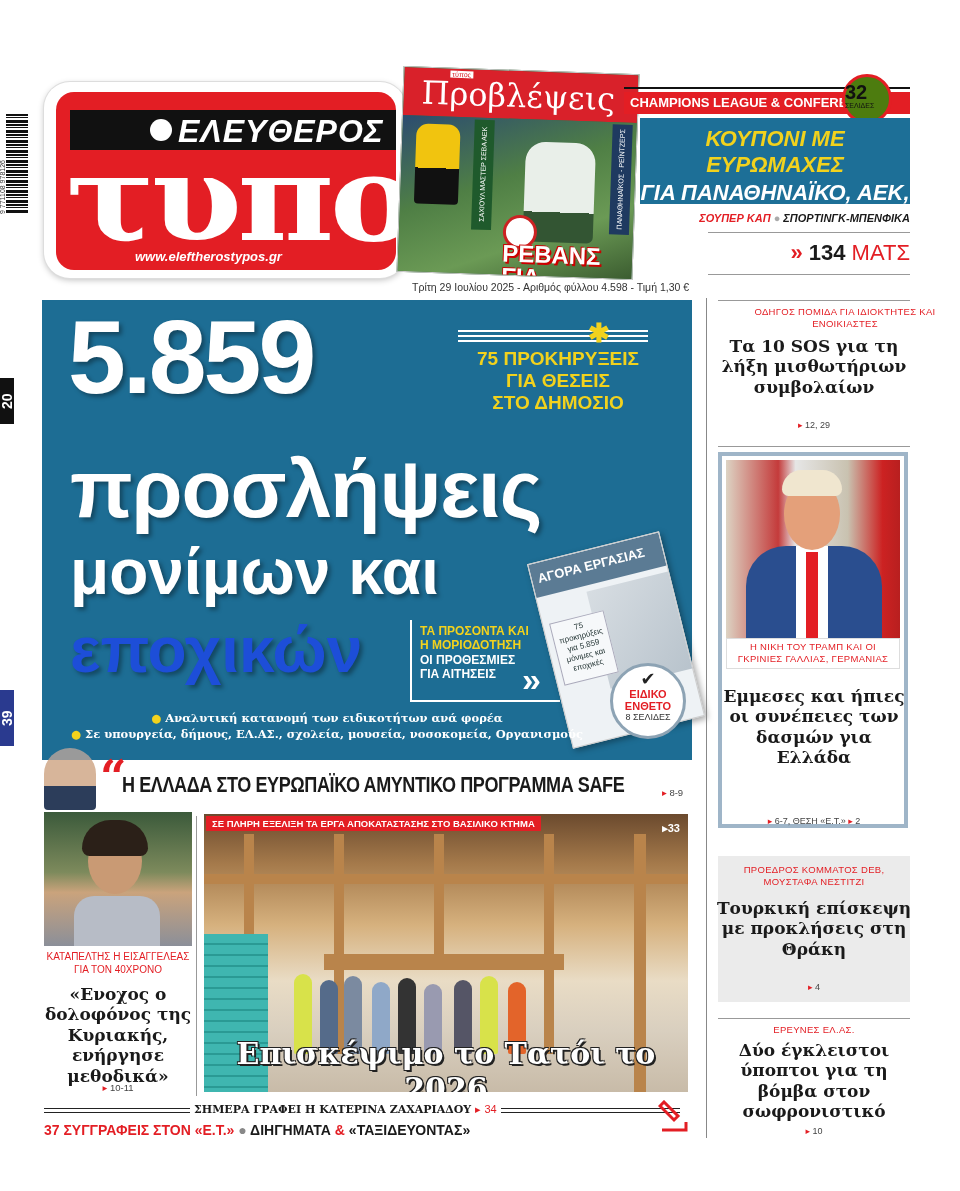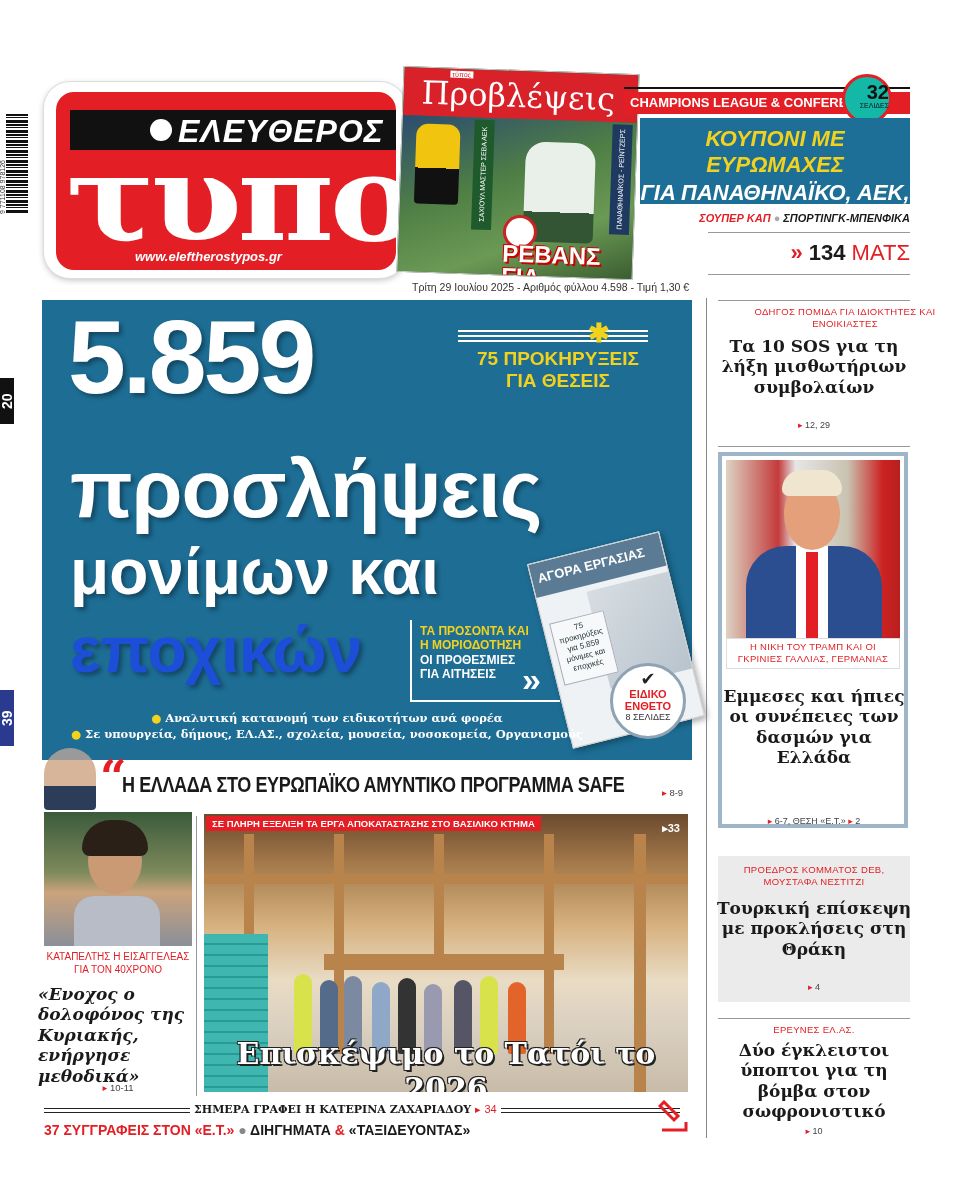--- a/index.html
+++ b/index.html
@@ -41,21 +41,21 @@
   .mag-ball { position:absolute; left:104px; top:144px; width:34px; height:34px; border-radius:50%; background:#fff; border:3px solid #c22; }
   .mag-headline { position:absolute; left:104px; top:172px; color:#fff; font-size:24px; font-weight:bold; line-height:0.95; text-shadow: 2px 2px 0 #c00, -1px -1px 0 #c00; }
   .mag-strip1 { position:absolute; left:72px; top:50px; width:20px; height:110px; background:#1f5a2c; color:#fff; font-size:7px; writing-mode:vertical-rl; transform:rotate(180deg); display:flex; align-items:center; justify-content:center; }
   .mag-strip2 { position:absolute; left:210px; top:50px; width:20px; height:110px; background:#1f3a60; color:#fff; font-size:7px; writing-mode:vertical-rl; transform:rotate(180deg); display:flex; align-items:center; justify-content:center; }
 
   .dateline { left:412px; top:281px; font-size:10.5px; color:#333; white-space:nowrap; }
 
   
   .sp-bar { left:624px; top:92px; width:286px; height:22px; background:#e31e24; color:#fff; font-size:13px; font-weight:bold; padding-left:6px; line-height:22px; }
   .sp-bar-line { left:624px; top:87px; width:286px; height:2px; background:#111; }
-  .sp-badge { left:842px; top:74px; width:50px; height:50px; border-radius:50%; background:#14b8a6; border:3px solid #e31e24; text-align:right; }
+  .sp-badge { left:842px; top:74px; width:50px; height:50px; border-radius:50%; background:#4d7c0f; border:3px solid #e31e24; text-align:left; }
   .sp-badge .n { display:block; font-size:20px; font-weight:bold; margin-top:5px; line-height:1; color:#111; }
   .sp-badge .l { display:block; font-size:7px; color:#111; }
   .sp-blue { left:640px; top:118px; width:270px; height:86px; background:#1d6f97; text-align:center; padding-top:8px; }
   .sp-blue .y { color:#f2d21d; font-size:22px; font-weight:bold; font-style:italic; display:block; line-height:1.2; }
   .sp-blue .w { color:#fff; font-size:22px; font-weight:bold; font-style:italic; display:block; line-height:1.3; }
   .sp-line3 { left:640px; top:212px; width:270px; text-align:right; font-size:11px; font-weight:bold; font-style:italic; }
   .sp-line3 .r { color:#e31e24; }
   .sp-line3 .dot { color:#aaa; }
   .sp-rule1 { left:708px; top:232px; width:202px; height:1px; background:#999; }
   .sp-matches { left:700px; top:240px; width:210px; text-align:right; font-size:22px; font-weight:bold; }
@@ -96,21 +96,21 @@
   .safe { left:122px; top:772px; font-size:22px; font-weight:bold; letter-spacing:-0.5px; white-space:nowrap; transform: scaleX(0.82); transform-origin:left; }
   .safe-ref { left:662px; top:787px; font-size:9.5px; color:#444; }
   .safe-ref .a { color:#e31e24; }
 
   
   .photo-woman { left:44px; top:812px; width:148px; height:134px; background: linear-gradient(180deg, #3b5a3b 0%, #7d8a5c 45%, #caa37c 60%, #8b8f99 100%); }
   .photo-woman .face { position:absolute; left:44px; top:16px; width:54px; height:66px; border-radius:50%; background:#c99a74; }
   .photo-woman .hair { position:absolute; left:38px; top:8px; width:66px; height:36px; border-radius:30px 30px 8px 8px; background:#2b2018; }
   .photo-woman .shirt { position:absolute; left:30px; top:84px; width:86px; height:50px; border-radius:20px 20px 0 0; background:#b7bcc6; }
   .lk { left:38px; top:950px; width:160px; text-align:center; color:#e31e24; font-size:10px; line-height:1.3; }
-  .lh { left:38px; top:984px; width:160px; font-size:17px; font-weight:bold; line-height:1.2;font-style:italic; }
+  .lh { left:38px; top:984px; width:160px; text-align:center; font-size:17px; font-weight:bold; line-height:1.2; }
   .lref { left:38px; top:1082px; width:160px; text-align:center; font-size:9.5px; color:#444; }
   .lref .a { color:#e31e24; }
   .vrule { left:196px; top:816px; width:1px; height:280px; background:#999; }
 
   
   .tatoi { left:204px; top:814px; width:484px; height:278px; background:
       linear-gradient(180deg, #6b4a2e 0%, #a57a4b 18%, #d6b17e 40%, #e9dcc5 60%, #d9cfbf 78%, #c8bba8 100%); overflow:hidden; }
   .beam { position:absolute; background:#b9844b; }
   .tatoi-label { position:absolute; left:2px; top:2px; background:#e31e24; color:#fff; font-size:9.5px; font-weight:bold; padding:2px 6px; }
   .tatoi-page { position:absolute; right:8px; top:8px; color:#fff; font-size:11px; font-weight:bold; }
@@ -210,20 +210,21 @@
 <div class="abs big-num">5.859</div>
 <div class="abs deco-lines">
   <div class="l"></div>
     <div class="l"></div>
     <div class="l"></div>
 </div>
 <div class="abs deco-star">✱</div>
 <div class="abs side-yellow">
   <div>75 ΠΡΟΚΗΡΥΞΕΙΣ</div>
   <div>ΓΙΑ ΘΕΣΕΙΣ</div>
+  <div>ΣΤΟ ΔΗΜΟΣΙΟ</div>
 </div>
 <div class="abs word1">προσλήψεις</div>
 <div class="abs word2">μονίμων και</div>
 <div class="abs word3">εποχικών</div>
 
 <div class="abs info-box">
   <span class="y">ΤΑ ΠΡΟΣΟΝΤΑ ΚΑΙ</span>
   <span class="y">Η ΜΟΡΙΟΔΟΤΗΣΗ</span>
   <span class="w">ΟΙ ΠΡΟΘΕΣΜΙΕΣ</span>
   <span class="w">ΓΙΑ ΑΙΤΗΣΕΙΣ</span>

